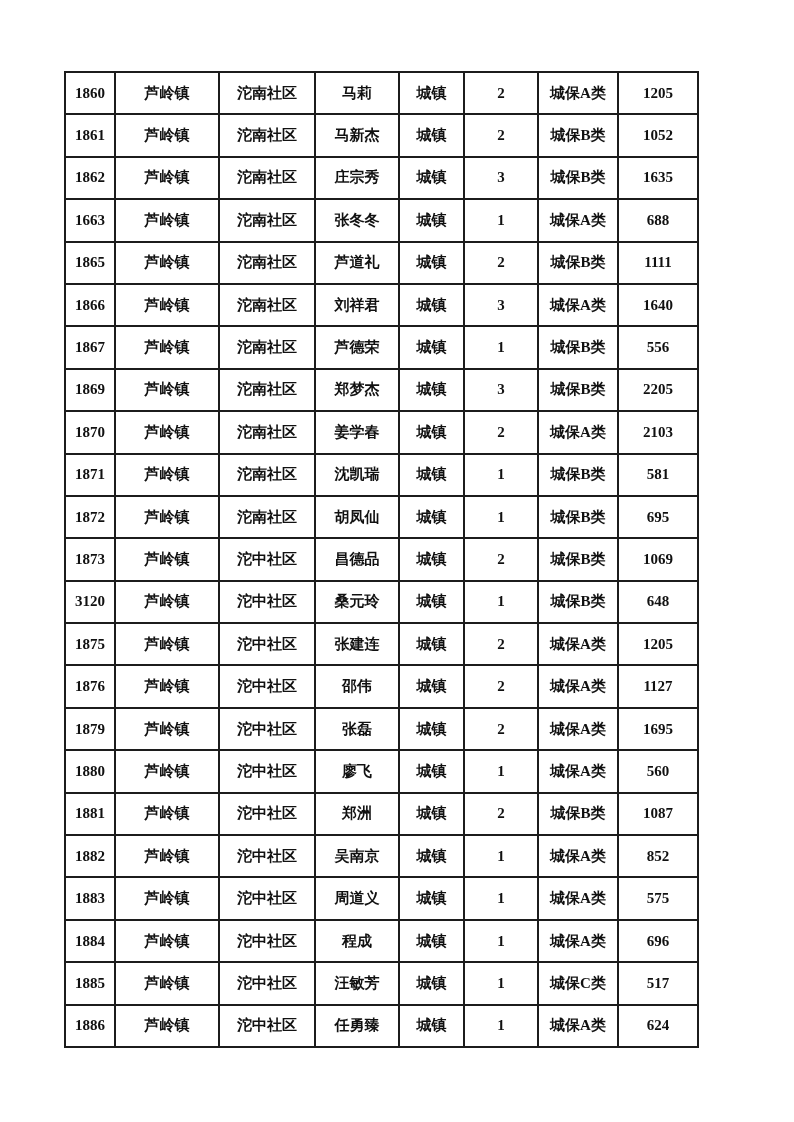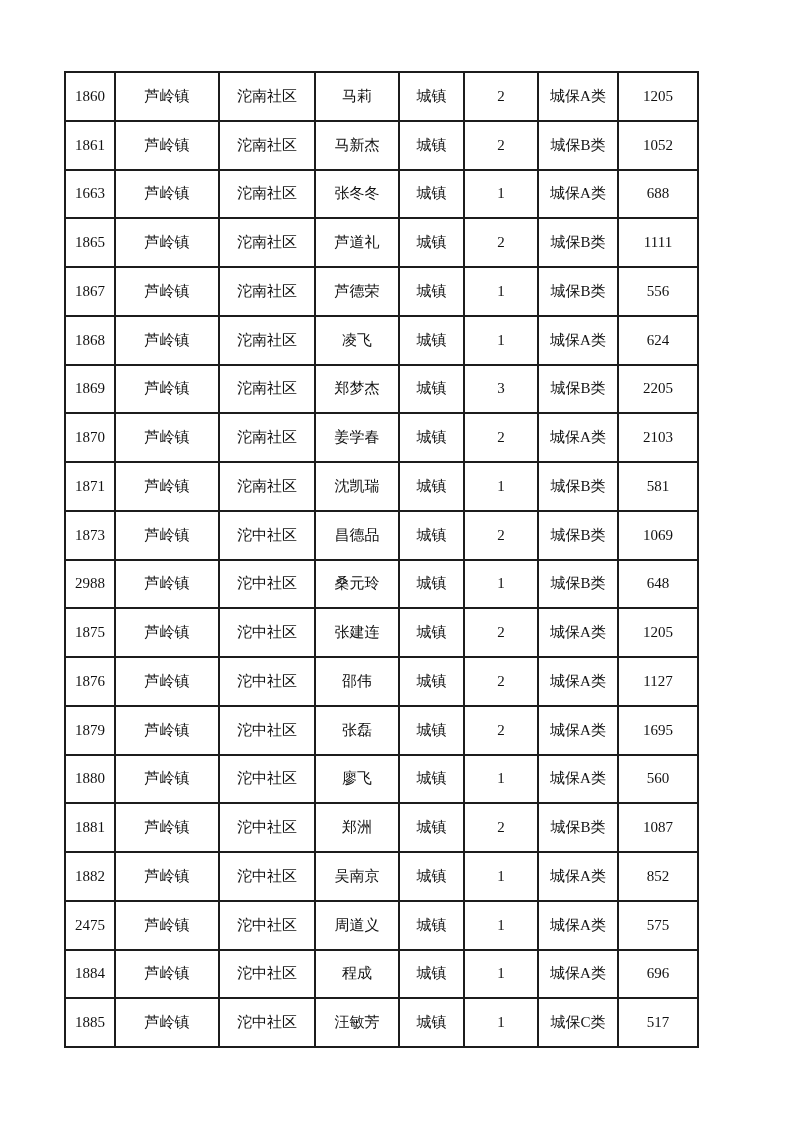--- a/index.html
+++ b/index.html
@@ -8,20 +8,21 @@
     background: #ffffff;
   }
   .page {
     position: relative;
     width: 794px;
     height: 1122px;
     background: #ffffff;
     overflow: hidden;
     font-family: "Liberation Serif", "DejaVu Serif", serif;
     color: #000000;
+    font-weight: bold;
   }
   .records-table {
     position: absolute;
     left: 64px;
     top: 71px;
     width: 633px;
     height: 977px;
     border-collapse: collapse;
     table-layout: fixed;
   }
@@ -75,60 +76,70 @@
           <td>1861</td>
           <td>芦岭镇</td>
           <td>沱南社区</td>
           <td>马新杰</td>
           <td>城镇</td>
           <td>2</td>
           <td>城保B类</td>
           <td>1052</td>
         </tr>
         <tr>
+          <td>1862</td>
+          <td>芦岭镇</td>
+          <td>沱南社区</td>
+          <td>庄宗秀</td>
+          <td>城镇</td>
+          <td>3</td>
+          <td>城保B类</td>
+          <td>1635</td>
+        </tr>
+        <tr>
           <td>1663</td>
           <td>芦岭镇</td>
           <td>沱南社区</td>
           <td>张冬冬</td>
           <td>城镇</td>
           <td>1</td>
           <td>城保A类</td>
           <td>688</td>
         </tr>
         <tr>
           <td>1865</td>
           <td>芦岭镇</td>
           <td>沱南社区</td>
           <td>芦道礼</td>
           <td>城镇</td>
           <td>2</td>
           <td>城保B类</td>
           <td>1111</td>
         </tr>
         <tr>
+          <td>1866</td>
+          <td>芦岭镇</td>
+          <td>沱南社区</td>
+          <td>刘祥君</td>
+          <td>城镇</td>
+          <td>3</td>
+          <td>城保A类</td>
+          <td>1640</td>
+        </tr>
+        <tr>
           <td>1867</td>
           <td>芦岭镇</td>
           <td>沱南社区</td>
           <td>芦德荣</td>
           <td>城镇</td>
           <td>1</td>
           <td>城保B类</td>
           <td>556</td>
         </tr>
         <tr>
-          <td>1868</td>
-          <td>芦岭镇</td>
-          <td>沱南社区</td>
-          <td>凌飞</td>
-          <td>城镇</td>
-          <td>1</td>
-          <td>城保A类</td>
-          <td>624</td>
-        </tr>
-        <tr>
           <td>1869</td>
           <td>芦岭镇</td>
           <td>沱南社区</td>
           <td>郑梦杰</td>
           <td>城镇</td>
           <td>3</td>
           <td>城保B类</td>
           <td>2205</td>
         </tr>
         <tr>
@@ -145,31 +156,41 @@
           <td>1871</td>
           <td>芦岭镇</td>
           <td>沱南社区</td>
           <td>沈凯瑞</td>
           <td>城镇</td>
           <td>1</td>
           <td>城保B类</td>
           <td>581</td>
         </tr>
         <tr>
+          <td>1872</td>
+          <td>芦岭镇</td>
+          <td>沱南社区</td>
+          <td>胡凤仙</td>
+          <td>城镇</td>
+          <td>1</td>
+          <td>城保B类</td>
+          <td>695</td>
+        </tr>
+        <tr>
           <td>1873</td>
           <td>芦岭镇</td>
           <td>沱中社区</td>
           <td>昌德品</td>
           <td>城镇</td>
           <td>2</td>
           <td>城保B类</td>
           <td>1069</td>
         </tr>
         <tr>
-          <td>2988</td>
+          <td>3120</td>
           <td>芦岭镇</td>
           <td>沱中社区</td>
           <td>桑元玲</td>
           <td>城镇</td>
           <td>1</td>
           <td>城保B类</td>
           <td>648</td>
         </tr>
         <tr>
           <td>1875</td>
@@ -225,21 +246,21 @@
           <td>1882</td>
           <td>芦岭镇</td>
           <td>沱中社区</td>
           <td>吴南京</td>
           <td>城镇</td>
           <td>1</td>
           <td>城保A类</td>
           <td>852</td>
         </tr>
         <tr>
-          <td>2475</td>
+          <td>1883</td>
           <td>芦岭镇</td>
           <td>沱中社区</td>
           <td>周道义</td>
           <td>城镇</td>
           <td>1</td>
           <td>城保A类</td>
           <td>575</td>
         </tr>
         <tr>
           <td>1884</td>
@@ -253,16 +274,26 @@
         </tr>
         <tr>
           <td>1885</td>
           <td>芦岭镇</td>
           <td>沱中社区</td>
           <td>汪敏芳</td>
           <td>城镇</td>
           <td>1</td>
           <td>城保C类</td>
           <td>517</td>
+        </tr>
+        <tr>
+          <td>1886</td>
+          <td>芦岭镇</td>
+          <td>沱中社区</td>
+          <td>任勇臻</td>
+          <td>城镇</td>
+          <td>1</td>
+          <td>城保A类</td>
+          <td>624</td>
         </tr>
       </tbody>
   </table>
 </div>
 
 </body></html>

